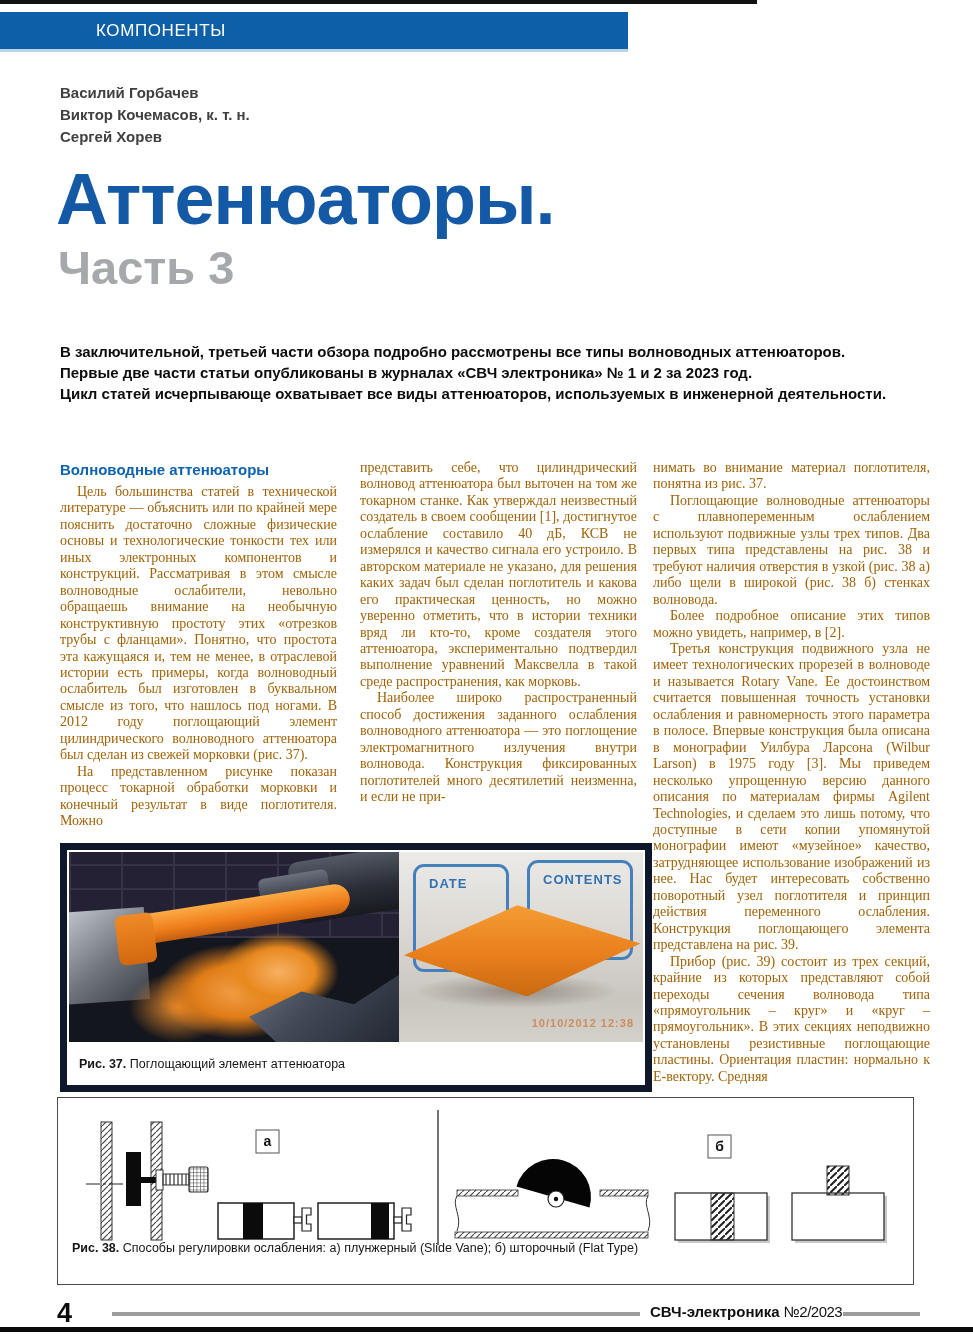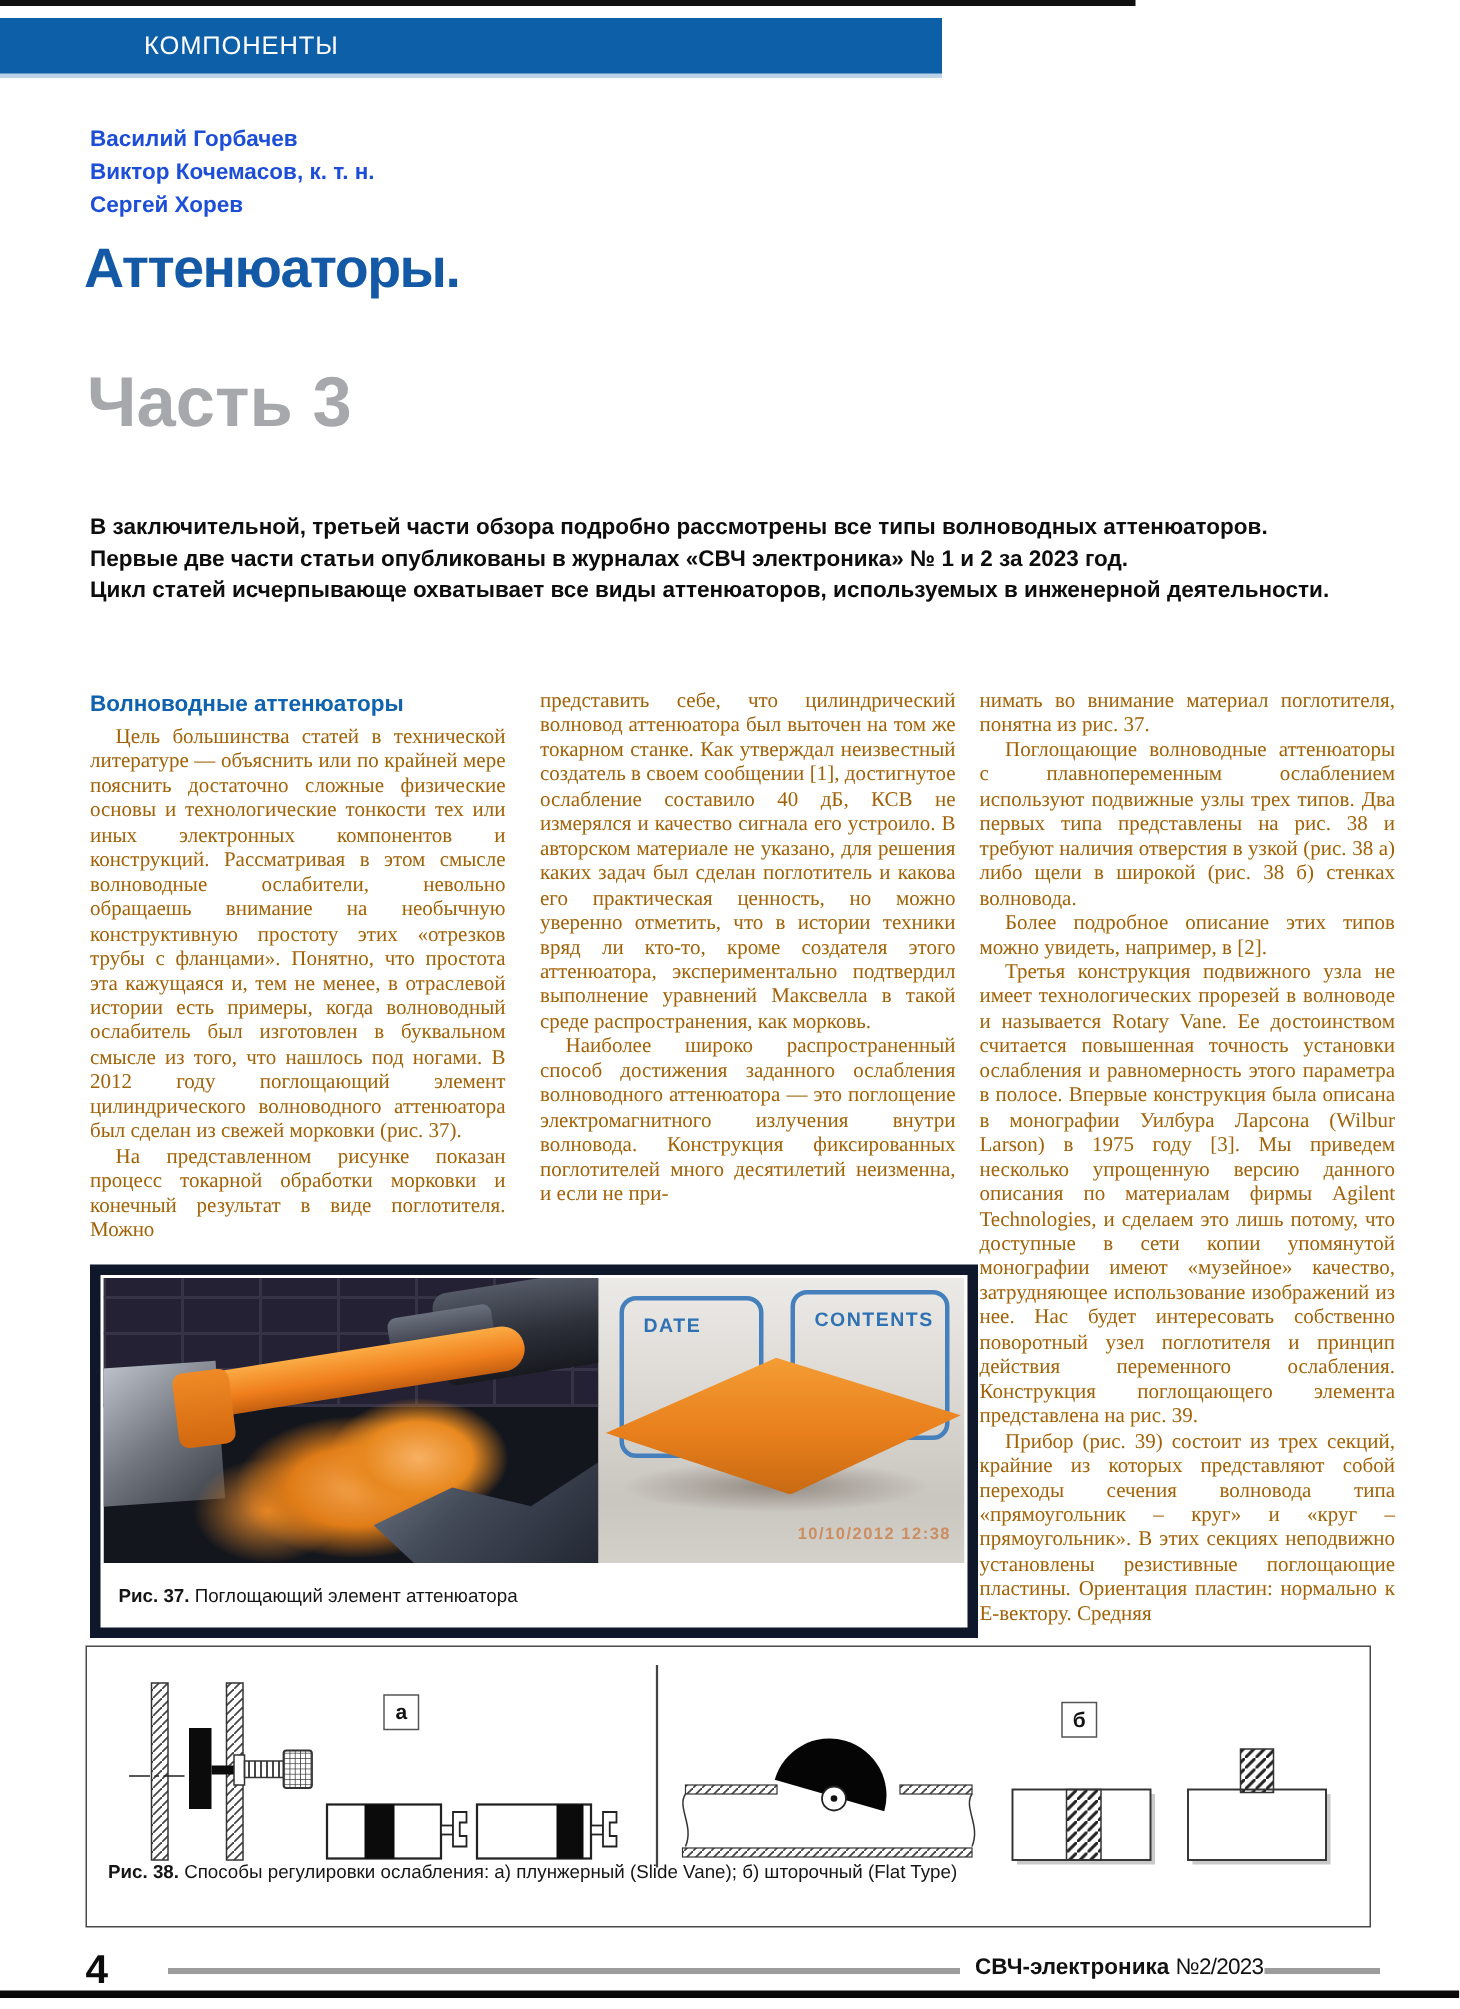--- a/index.html
+++ b/index.html
@@ -5,23 +5,23 @@
   html,body{margin:0;padding:0;background:#ffffff;}
   .page{position:relative;width:973px;height:1339px;background:#fff;overflow:hidden;
         font-family:"Liberation Sans",sans-serif;}
 
   .top-rule{position:absolute;left:0;top:0;width:757px;height:4px;background:#101010;}
   .banner{position:absolute;left:0;top:12px;width:628px;height:37px;background:#0d5fa7;
           box-shadow:0 3px 0 rgba(13,95,167,.28);display:flex;align-items:center;}
   .banner span{color:#fff;font-size:17px;letter-spacing:.6px;padding-left:96px;}
 
   .authors{position:absolute;left:60px;top:82px;font-weight:bold;font-size:15px;
-           line-height:22px;color:#1d4ed8;}
-
-  .title{position:absolute;left:56px;top:158px;margin:0;font-size:37px;font-weight:bold;
+           line-height:22px;color:#404040;}
+
+  .title{position:absolute;left:56px;top:158px;margin:0;font-size:72px;font-weight:bold;
          letter-spacing:-1px;color:#1459a6;}
   .subtitle{position:absolute;left:58px;top:228px;font-size:47px;font-weight:bold;color:#a6a8ab;margin-top:12px;}
 
   .lede{position:absolute;left:60px;top:341px;width:862px;font-weight:bold;font-size:15px;
         line-height:21px;color:#0d0d0d;}
 
   .content{position:absolute;left:60px;top:460px;width:870px;display:flex;gap:16px;}
   .left-wrap{width:577px;}
   .text-row{display:flex;gap:23px;height:383px;overflow:hidden;}
   .col{width:280px;}

